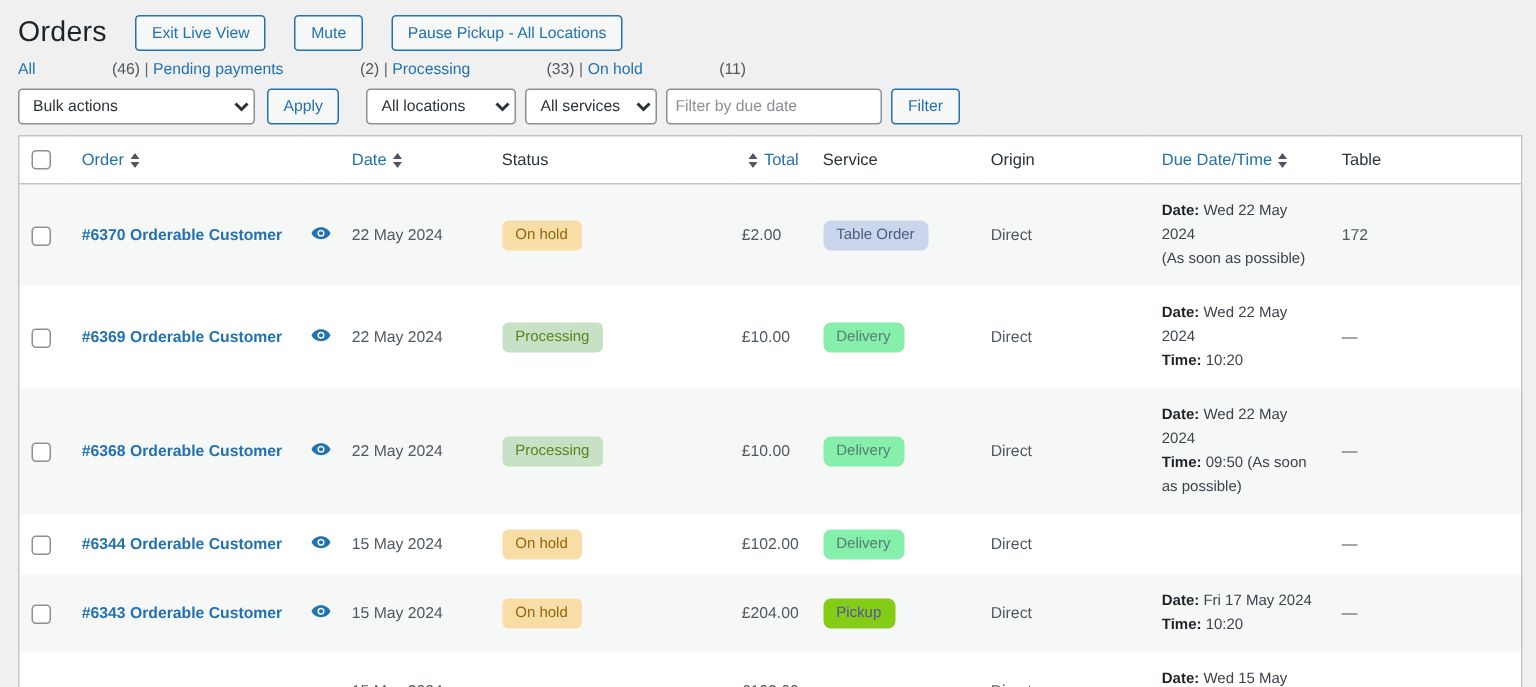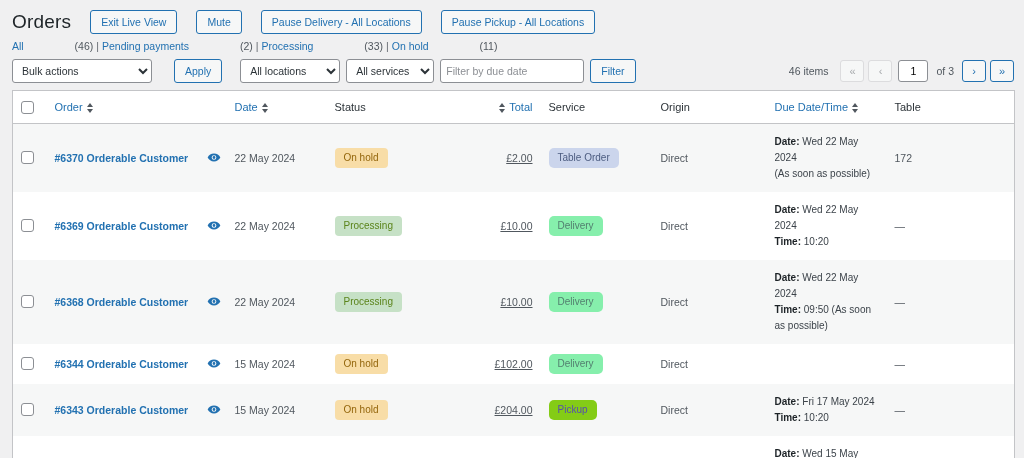--- a/index.html
+++ b/index.html
@@ -24,21 +24,21 @@
   .subsubsub .count { color: #50575e; padding-left: 48px; }
   .subsubsub .sep { color: #646970; margin: 0 3px; }
   
   .tablenav { display: flex; justify-content: space-between; align-items: center; margin: 0 0 7px; }
   .tablenav-left { display: flex; align-items: center; gap: 6px; }
   select, .text-input {
     height: 24px; font-size: 10.5px; font-family: inherit;
     border: 1px solid #8c8f94; border-radius: 3px; background: #fff;
     color: #2c3338; padding: 0 5px;
   }
-  select.bulk { width: 140px; margin-right: 16px; }
+  select.bulk { width: 158px; margin-right: 2px; }
   select.locations { width: 100px; margin-left: 12px; }
   select.services { width: 88px; }
   .text-input { width: 144px; }
   .text-input::placeholder { color: #8c8f94; }
   .tablenav-pages { display: flex; align-items: center; gap: 4px; font-size: 10.5px; color: #50575e; }
   .displaying-num { margin-right: 8px; }
   .paging-btn {
     width: 24px; height: 22px; display: inline-flex; align-items: center; justify-content: center;
     border-radius: 3px; font-size: 11px; font-family: inherit; cursor: pointer;
   }
@@ -56,21 +56,21 @@
   }
   thead th {
     text-align: left; font-weight: 400; font-size: 11px; color: #2c3338;
     padding: 9px 8px; border-bottom: 1px solid #c3c4c7; background: #fff;
   }
   thead th.sortable-col { color: #2271b1; cursor: pointer; }
   thead th.col-total { text-align: right; }
   tbody td { padding: 10px 8px; vertical-align: middle; color: #50575e; }
   tbody tr:nth-child(odd) { background: #f6f7f7; }
   tbody tr:nth-child(even) { background: #ffffff; }
-  td.col-total { text-align: right; color: #50575e; text-decoration: underline; }
+  td.col-total { text-align: left; color: #50575e; }
   a.order-link { color: #2271b1; font-weight: 700; text-decoration: none; }
   .checkbox {
     appearance: none; -webkit-appearance: none; width: 13px; height: 13px;
     border: 1px solid #8c8f94; border-radius: 3px; background: #fff; cursor: pointer;
     vertical-align: middle; display: inline-block;
   }
   .sort-arrows { display: inline-flex; flex-direction: column; gap: 2px; margin: 0 4px; vertical-align: middle; }
   .sort-arrows .up { width: 0; height: 0; border-left: 3px solid transparent; border-right: 3px solid transparent; border-bottom: 4px solid #50575e; }
   .sort-arrows .down { width: 0; height: 0; border-left: 3px solid transparent; border-right: 3px solid transparent; border-top: 4px solid #50575e; }
   .badge { display: inline-block; border-radius: 4px; padding: 4px 9px; font-size: 10px; line-height: 1.2; white-space: nowrap; }
@@ -85,21 +85,20 @@
   .eye-cell { text-align: left; }
 </style>
 </head>
 <body>
 
 <div class="header-row">
   <h1 class="page-title">Orders</h1>
   <div class="header-buttons" style="display:flex; gap:19px;">
       <button class="button">Exit Live View</button>
       <button class="button">Mute</button>
-      <button class="button">Pause Delivery - All Locations</button>
       <button class="button">Pause Pickup - All Locations</button>
     </div>
 </div>
 
 <div class="subsubsub"><a href="#">All <span class="count">(46)</span></a><span class="sep">|</span><a href="#">Pending payments <span class="count">(2)</span></a><span class="sep">|</span><a href="#">Processing <span class="count">(33)</span></a><span class="sep">|</span><a href="#">On hold <span class="count">(11)</span></a></div>
 
 <div class="tablenav">
   <div class="tablenav-left">
     <select class="bulk">
       <option>Bulk actions</option>
@@ -107,29 +106,20 @@
     <button class="button">Apply</button>
     <select class="locations">
       <option>All locations</option>
     </select>
     <select class="services">
       <option>All services</option>
     </select>
     <input type="text" class="text-input" placeholder="Filter by due date" style="">
     <button class="button">Filter</button>
   </div>
-  <div class="tablenav-pages">
-    <span class="displaying-num">46 items</span>
-    <span class="paging-btn pg-disabled">«</span>
-    <span class="paging-btn pg-disabled">‹</span>
-    <input type="text" class="current-page" value="1" style="">
-    <span class="paging-of">of 3</span>
-    <span class="paging-btn pg-enabled">›</span>
-    <span class="paging-btn pg-enabled">»</span>
-  </div>
 </div>
 
 <table class="orders">
   <colgroup>
     <col style="width:34px">
       <col style="width:152px">
       <col style="width:28px">
       <col style="width:100px">
     <col style="width:160px">
       <col style="width:54px">

